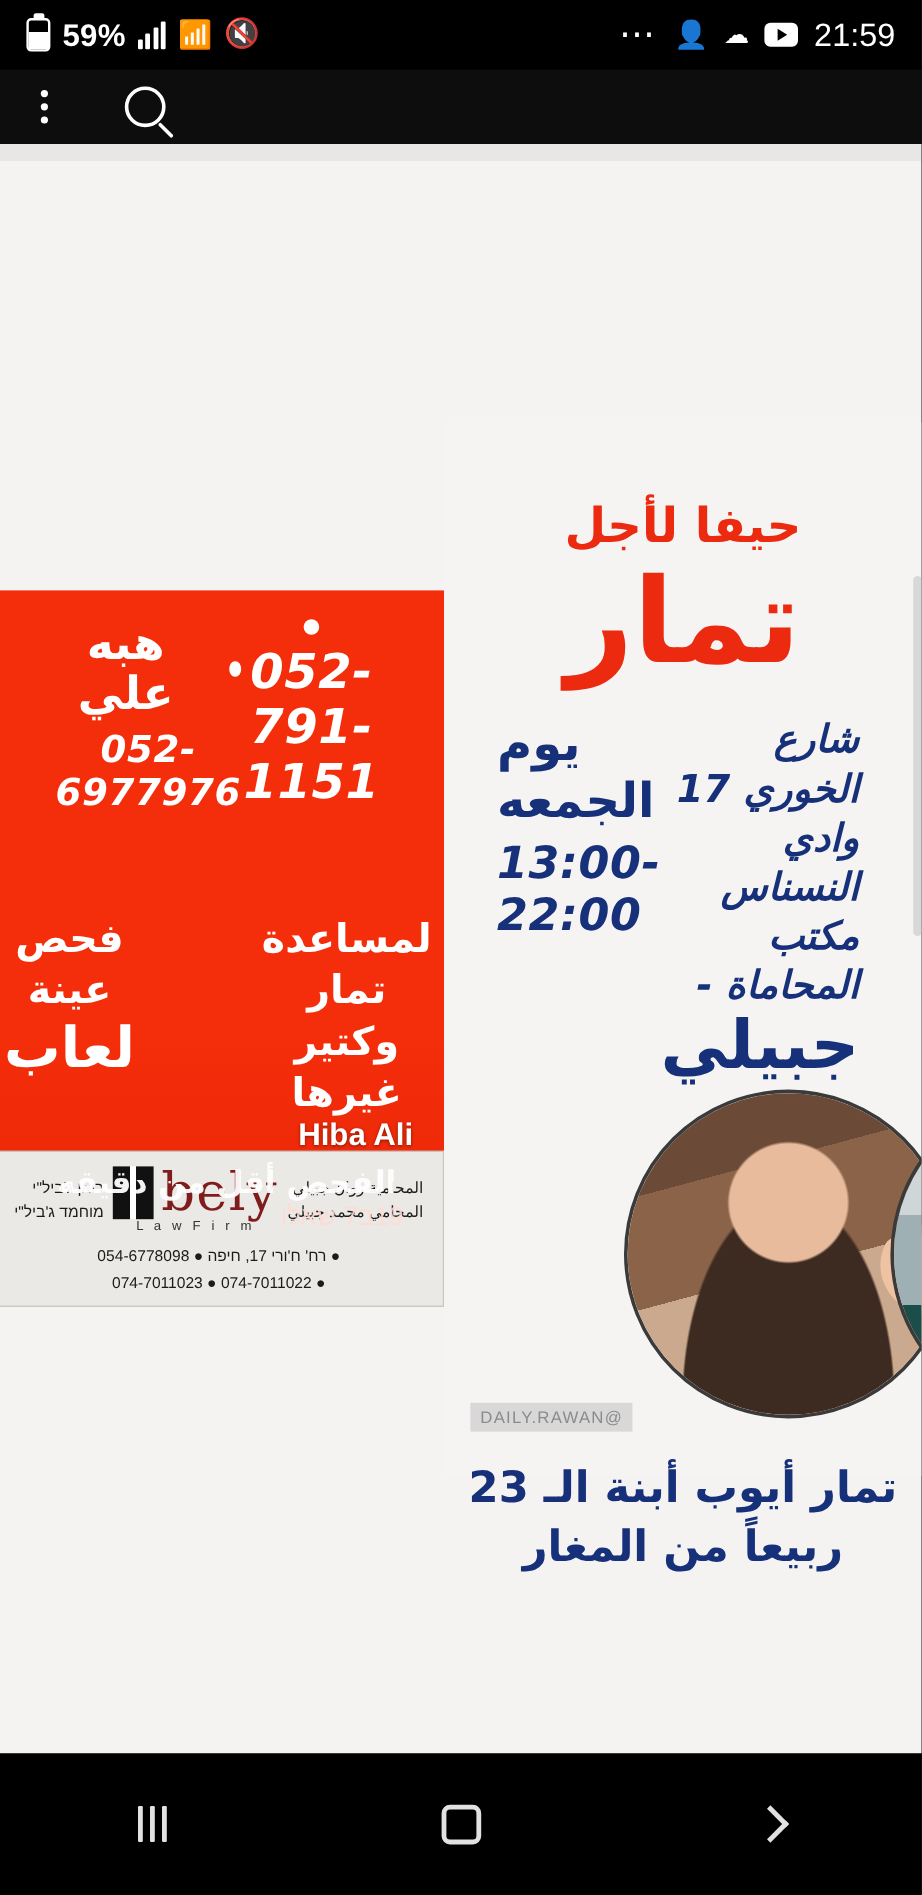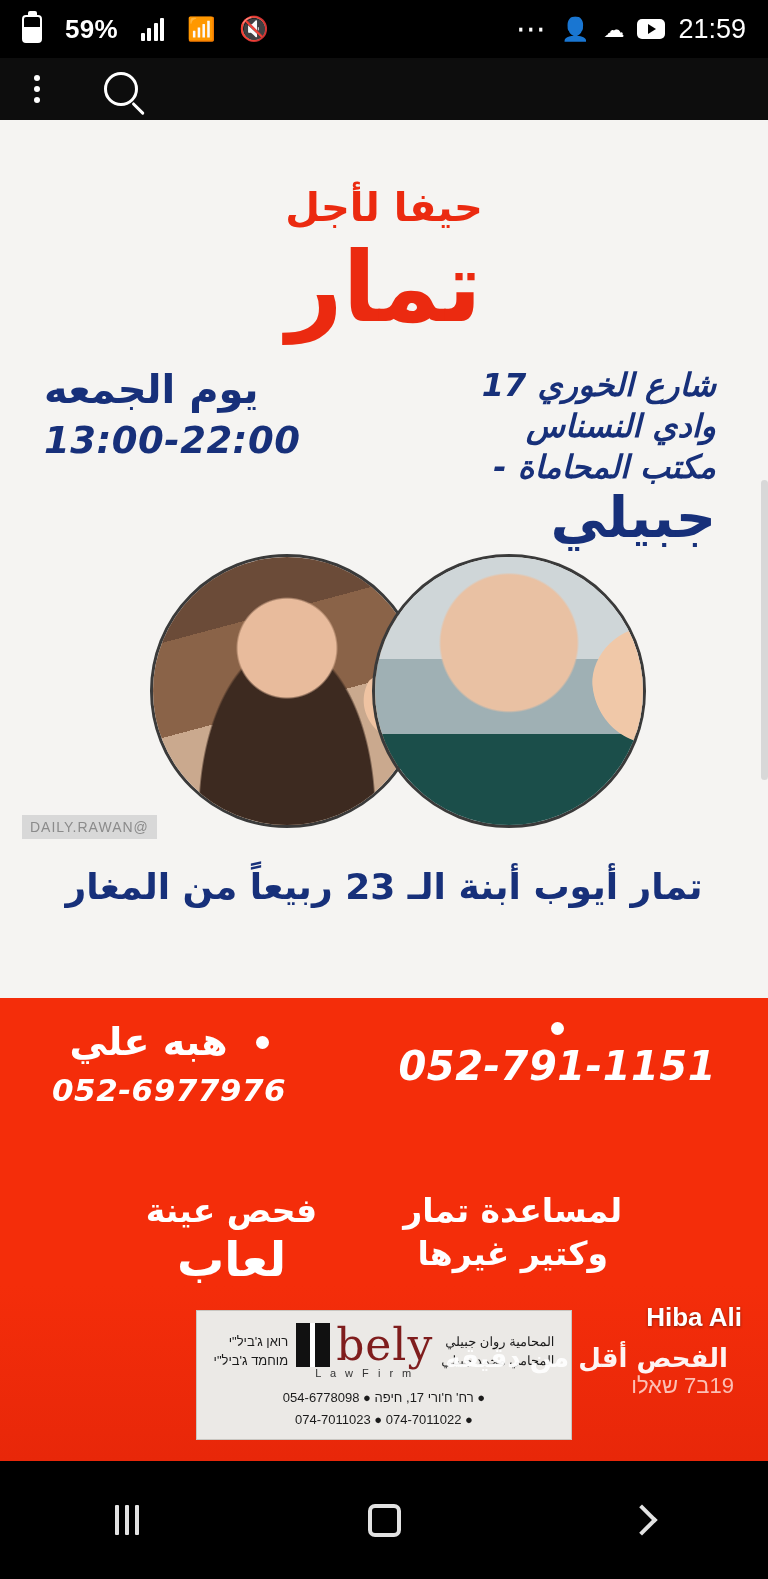--- a/index.html
+++ b/index.html
@@ -19,21 +19,21 @@
   
   .status-bar {
     height: 58px;
     background: #000;
     color: #fff;
     display: flex; align-items: center;
     padding: 0 22px;
     direction: ltr;
     flex: 0 0 auto;
   }
-  .sb-left { display: flex; align-items: center; gap: 23px; justify-content: flex-end; }
+  .sb-left { display: flex; align-items: center; gap: 10px; justify-content: flex-end; }
   .sb-right { display: flex; align-items: center; gap: 13px; margin-left: auto; }
   .sb-text { font-size: 26px; font-weight: 600; letter-spacing: .3px; }
   .sb-clock { font-size: 27px; font-weight: 500; }
   .ico { display: inline-block; line-height: 1; }
   .battery-ico {
     width: 20px; height: 28px; border: 2.6px solid #fff; border-radius: 4px;
     position: relative; background: linear-gradient(to top, #fff 58%, transparent 58%);
   }
   .battery-ico::after {
     content: ""; position: absolute; top: -6px; left: 4px;
@@ -88,21 +88,21 @@
   .poster-wrap {
     position: relative;
     flex: 1 1 auto;
     background: #f2f1ef;
     overflow: hidden;
   }
   .poster {
     position: relative;
     width: 100%; height: 100%;
     background: linear-gradient(#e8e7e5 0 14px, #f4f3f1 14px 100%);
-    display: flex; flex-direction: column;
+    display: flex; flex-direction: row; align-items: center;
   }
   .white-area {
     position: relative;
     height: 878px;
     padding-top: 64px;
     background: #f5f4f2;
   }
 
   .title-small {
     text-align: center;

